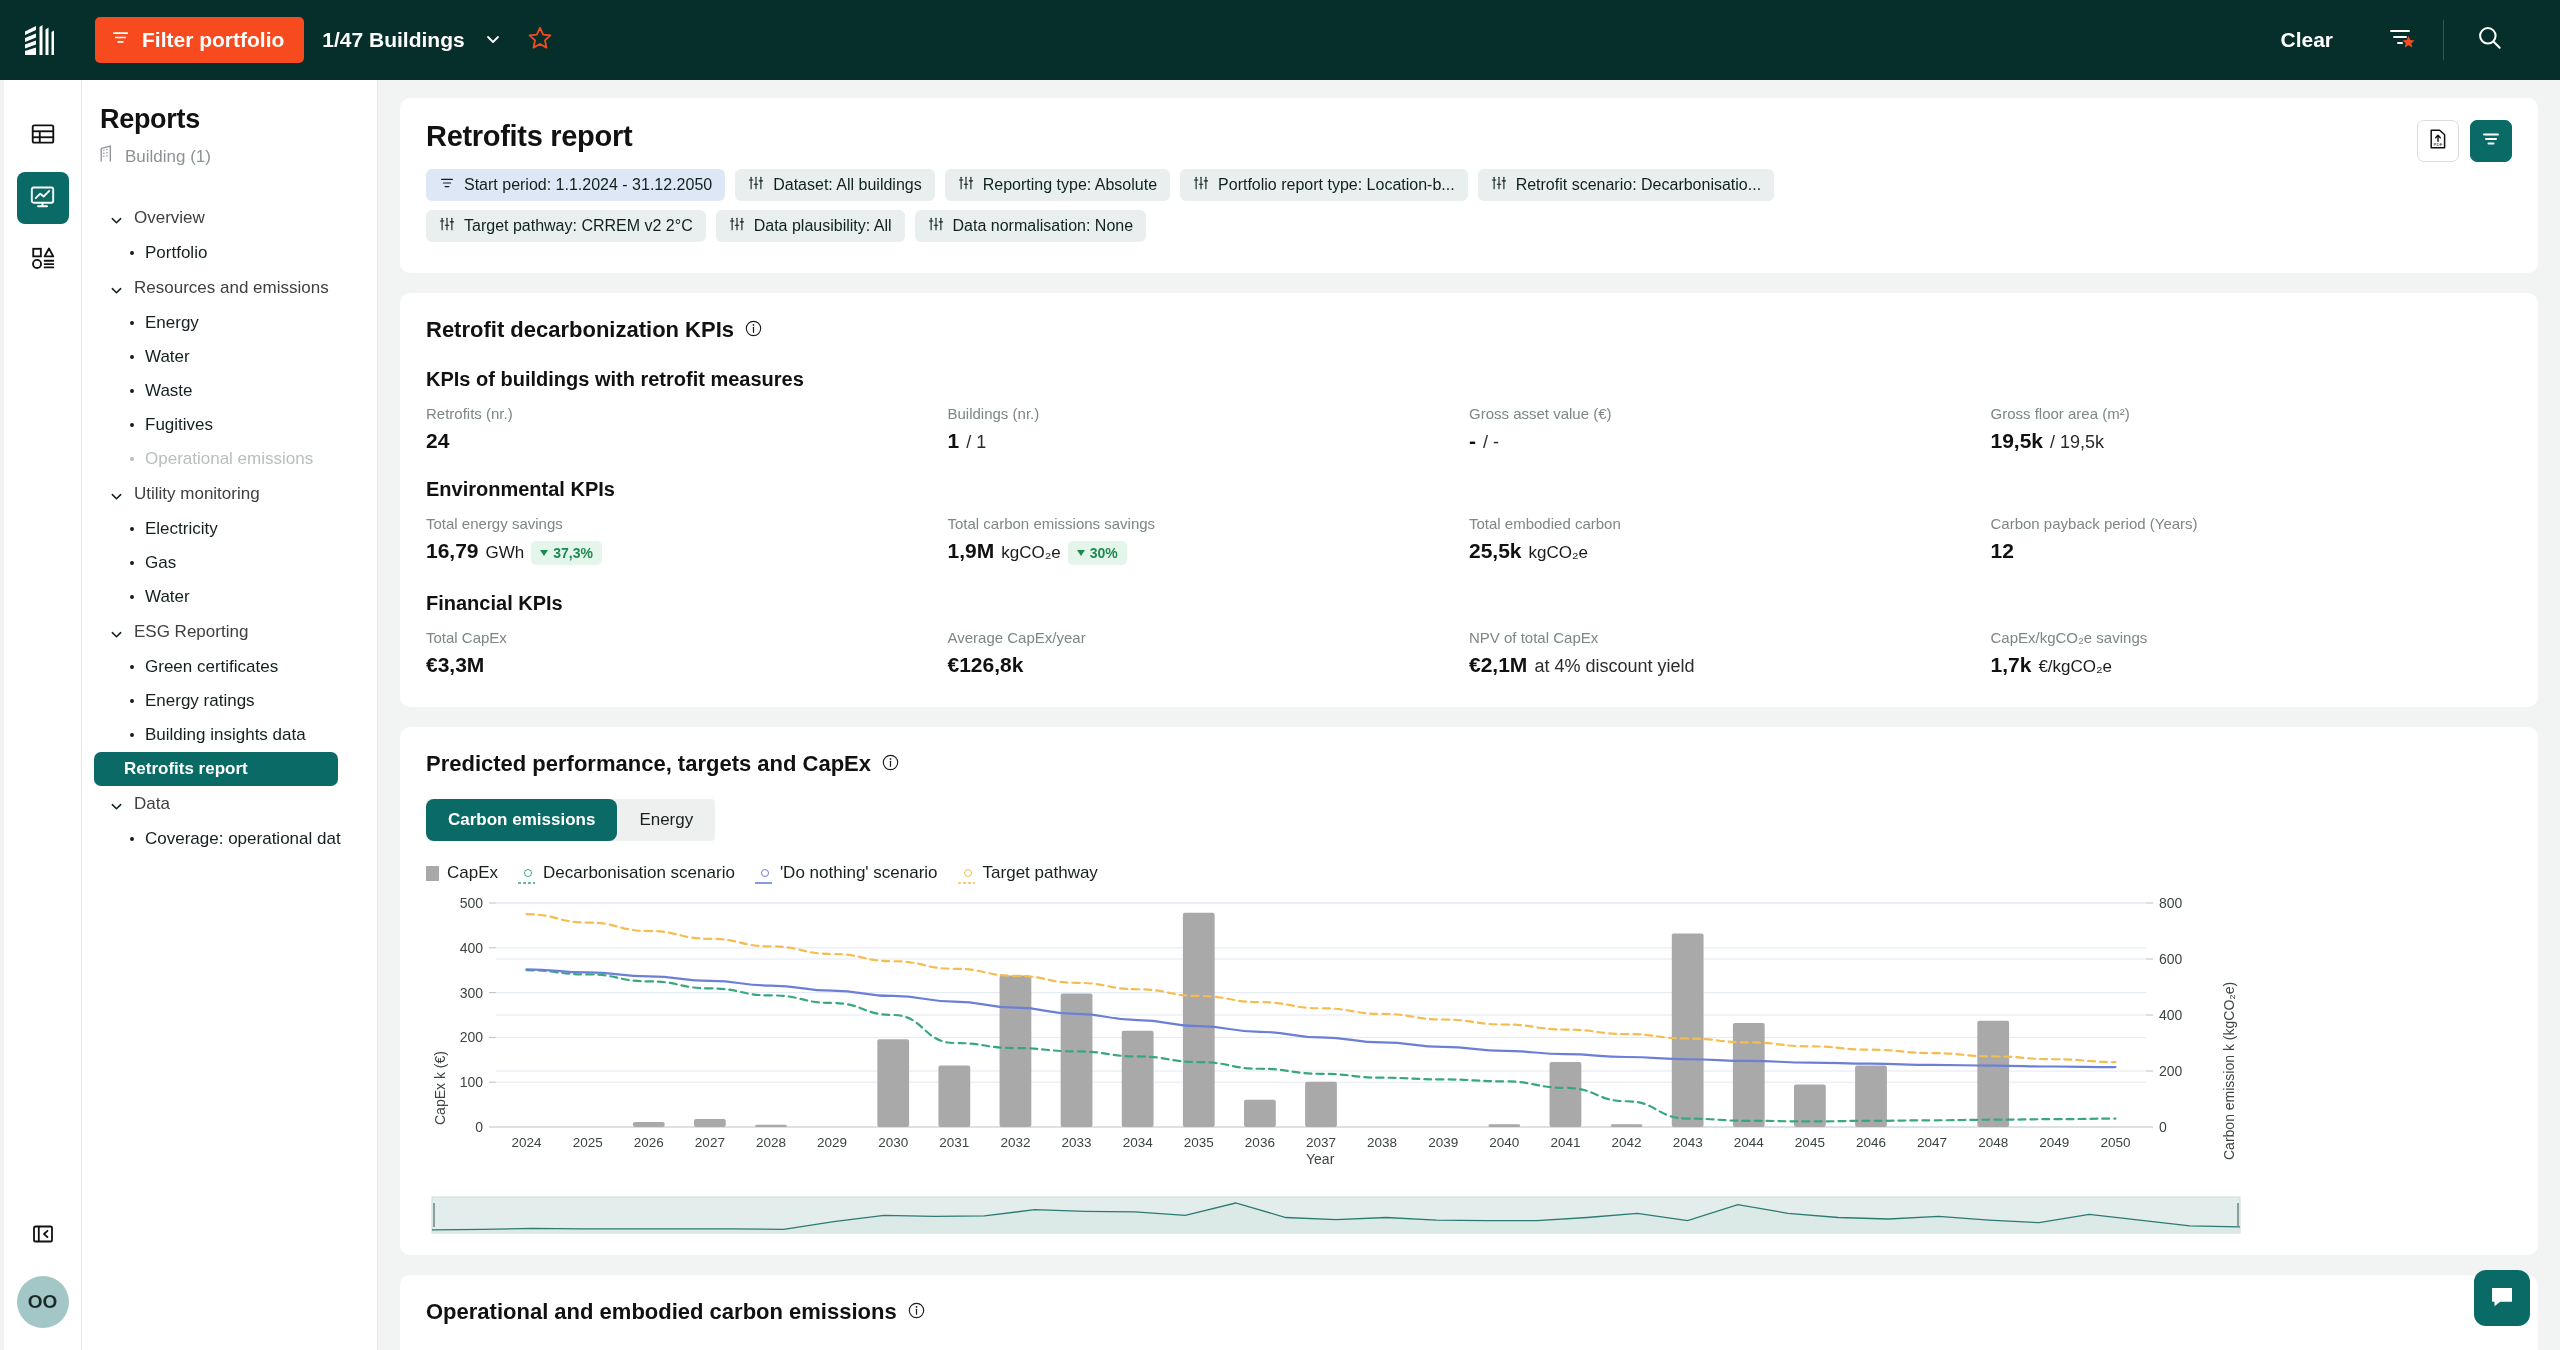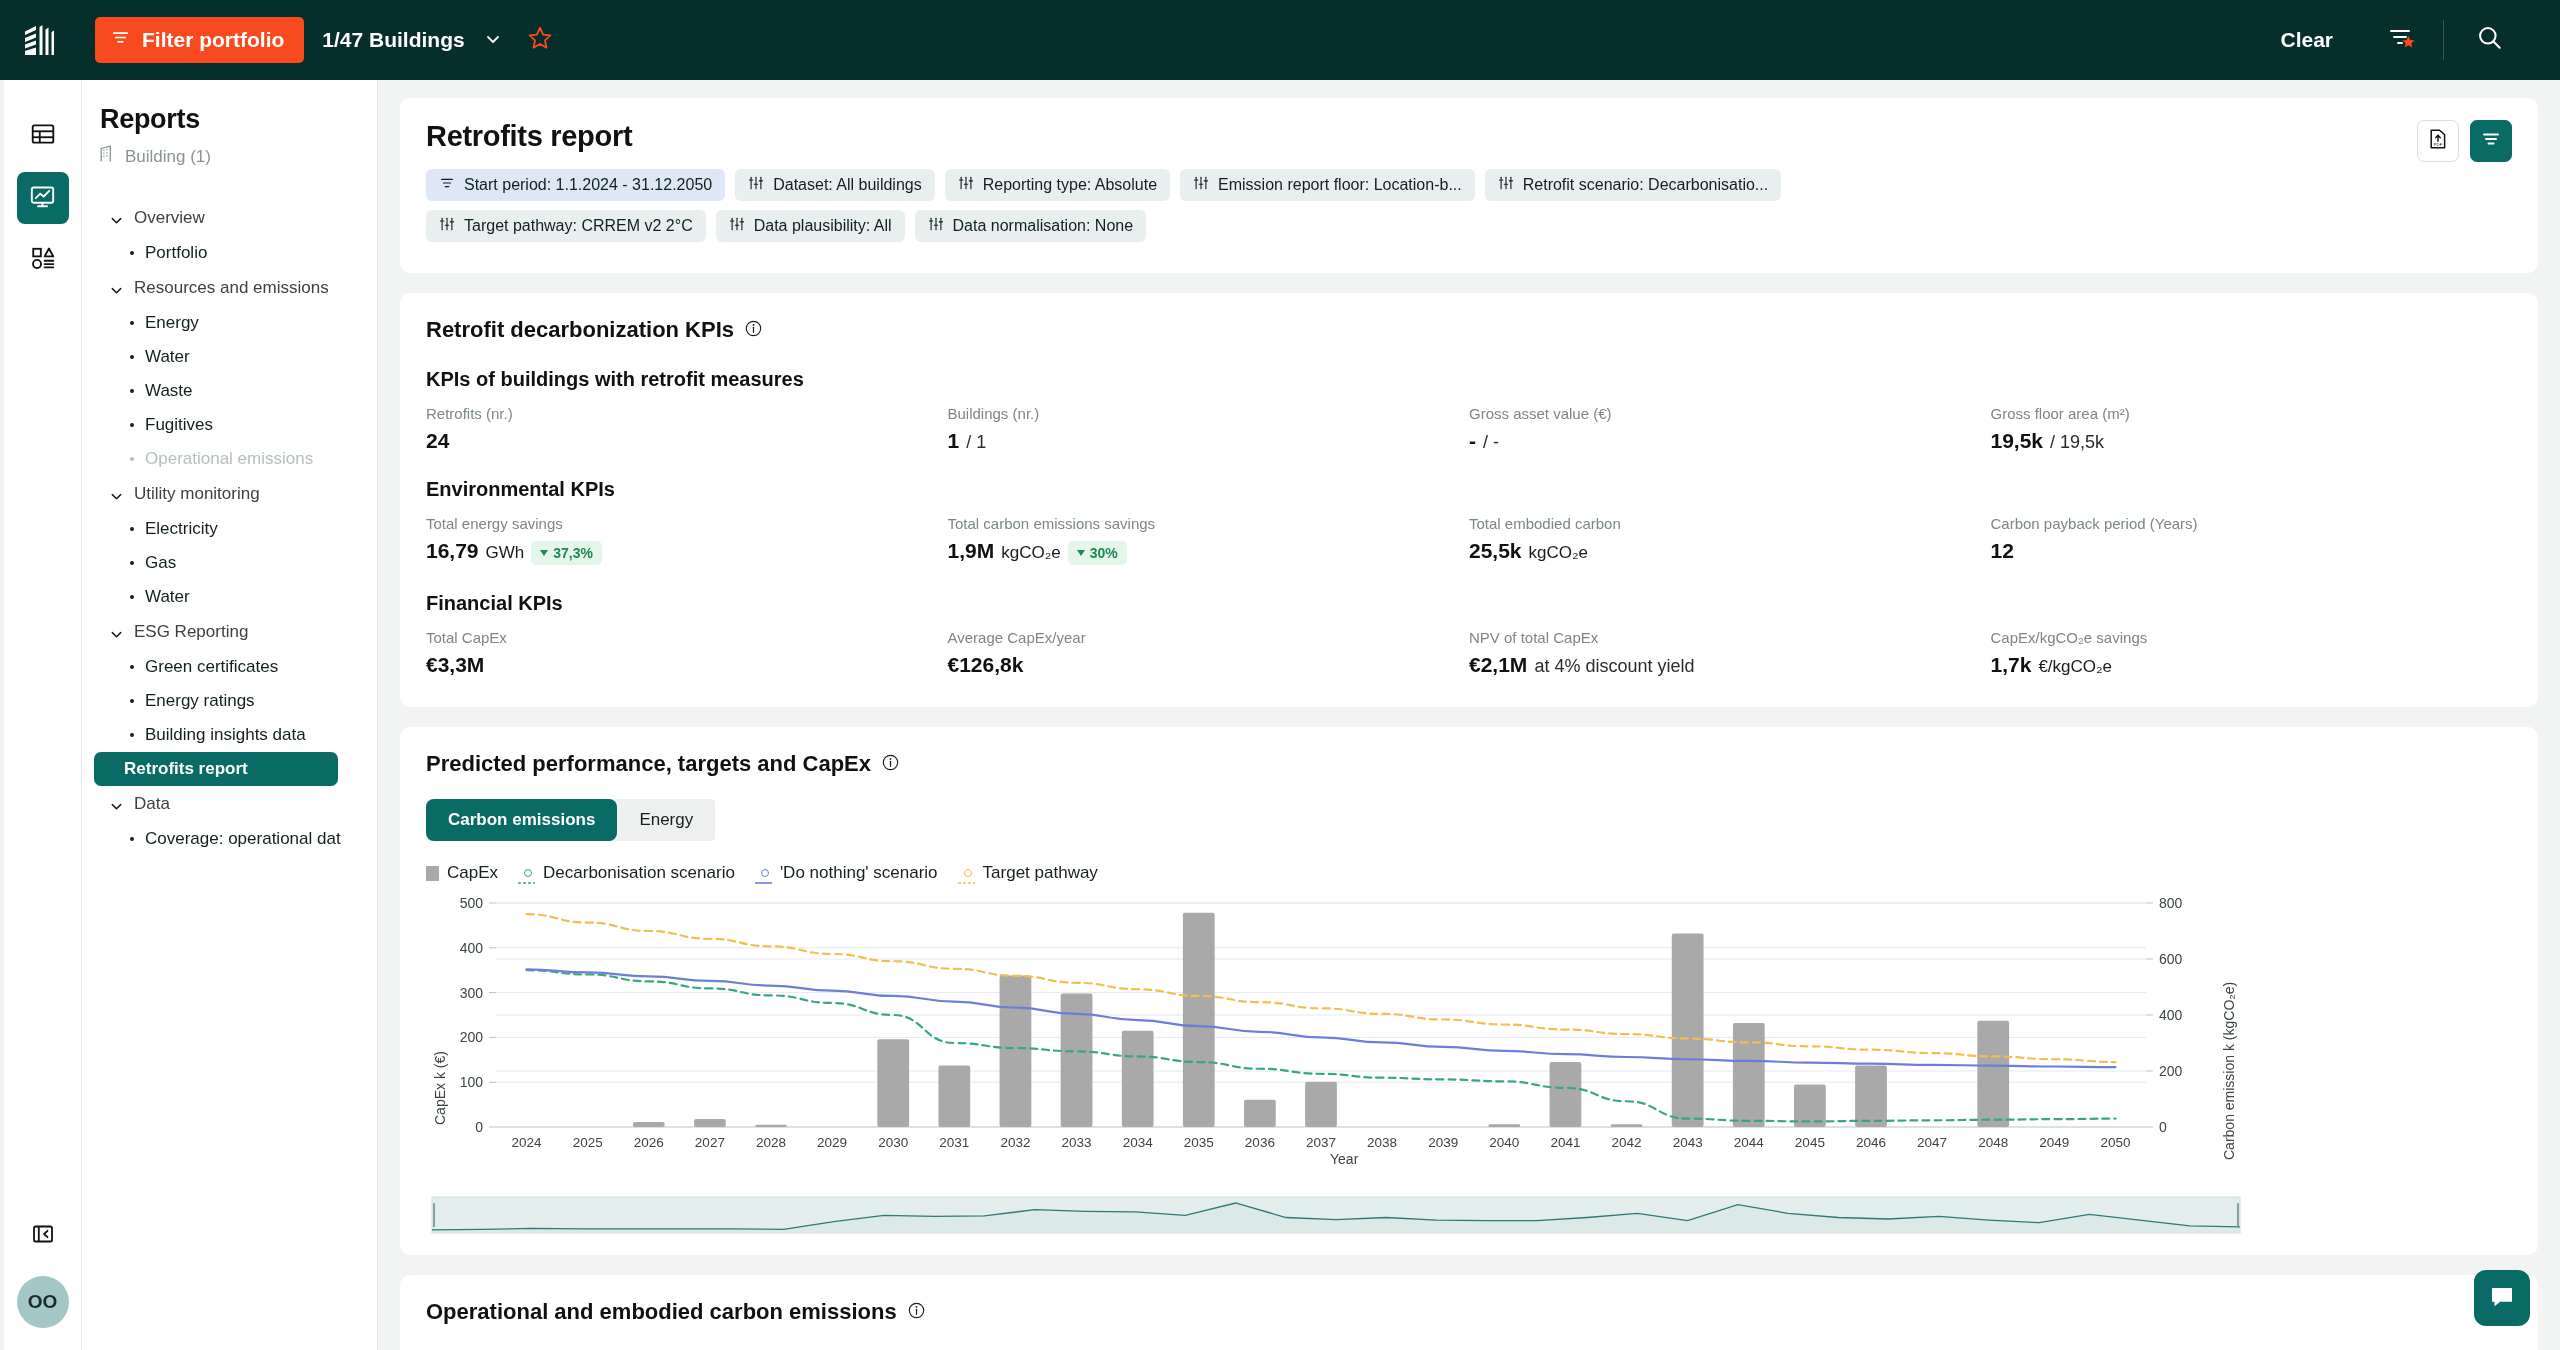--- a/index.html
+++ b/index.html
@@ -135,21 +135,21 @@
   .lg-dash { width: 17px; height: 2px; display: inline-block; position: relative; }
   .lg-dash::after {
     content: ""; position: absolute; left: 6px; top: -3px; width: 6px; height: 6px;
     border-radius: 50%; border: 1.5px solid currentColor; background: #fff;
   }
   .plot-wrap { position: relative; margin-top: 12px; height: 282px; }
   .y-title, .y2-title {
     position: absolute; font-size: 14px; color: #3c4544;
     transform: rotate(-90deg); transform-origin: left top; white-space: nowrap;
   }
-  .x-title { position: absolute; font-size: 14px; color: #3c4544; margin-left: 24px; }
+  .x-title { position: absolute; font-size: 14px; color: #3c4544; }
   .minimap { margin-top: 16px; height: 44px; position: relative; }
 </style>
 </head>
 <body>
 
 <div class="topbar">
   <div class="logo-wrap">
     <svg width="38" height="38" viewBox="0 0 38 38" aria-hidden="true">
       <g fill="#fff">
         <path d="M4 9 L18 3 L18 35 L4 35 Z" opacity="0"></path>
@@ -425,21 +425,21 @@
             <span><svg width="16" height="16" viewBox="0 0 18 18" aria-hidden="true">
                 <g stroke="#10211f" stroke-width="1.25" stroke-linecap="round">
                   <line x1="3.5" y1="2.5" x2="3.5" y2="15.5"></line>
                   <line x1="9" y1="2.5" x2="9" y2="15.5"></line>
                   <line x1="14.5" y1="2.5" x2="14.5" y2="15.5"></line>
                   <line x1="1.6" y1="5.6" x2="5.4" y2="5.6"></line>
                   <line x1="7.1" y1="10.4" x2="10.9" y2="10.4"></line>
                   <line x1="12.6" y1="6.6" x2="16.4" y2="6.6"></line>
                 </g>
               </svg></span>
-            <span>Emission report floor: Location-b...</span>
+            <span>Portfolio report type: Location-b...</span>
           </div>
           <div class="chip">
             <span><svg width="16" height="16" viewBox="0 0 18 18" aria-hidden="true">
                 <g stroke="#10211f" stroke-width="1.25" stroke-linecap="round">
                   <line x1="3.5" y1="2.5" x2="3.5" y2="15.5"></line>
                   <line x1="9" y1="2.5" x2="9" y2="15.5"></line>
                   <line x1="14.5" y1="2.5" x2="14.5" y2="15.5"></line>
                   <line x1="1.6" y1="5.6" x2="5.4" y2="5.6"></line>
                   <line x1="7.1" y1="10.4" x2="10.9" y2="10.4"></line>
                   <line x1="12.6" y1="6.6" x2="16.4" y2="6.6"></line>

